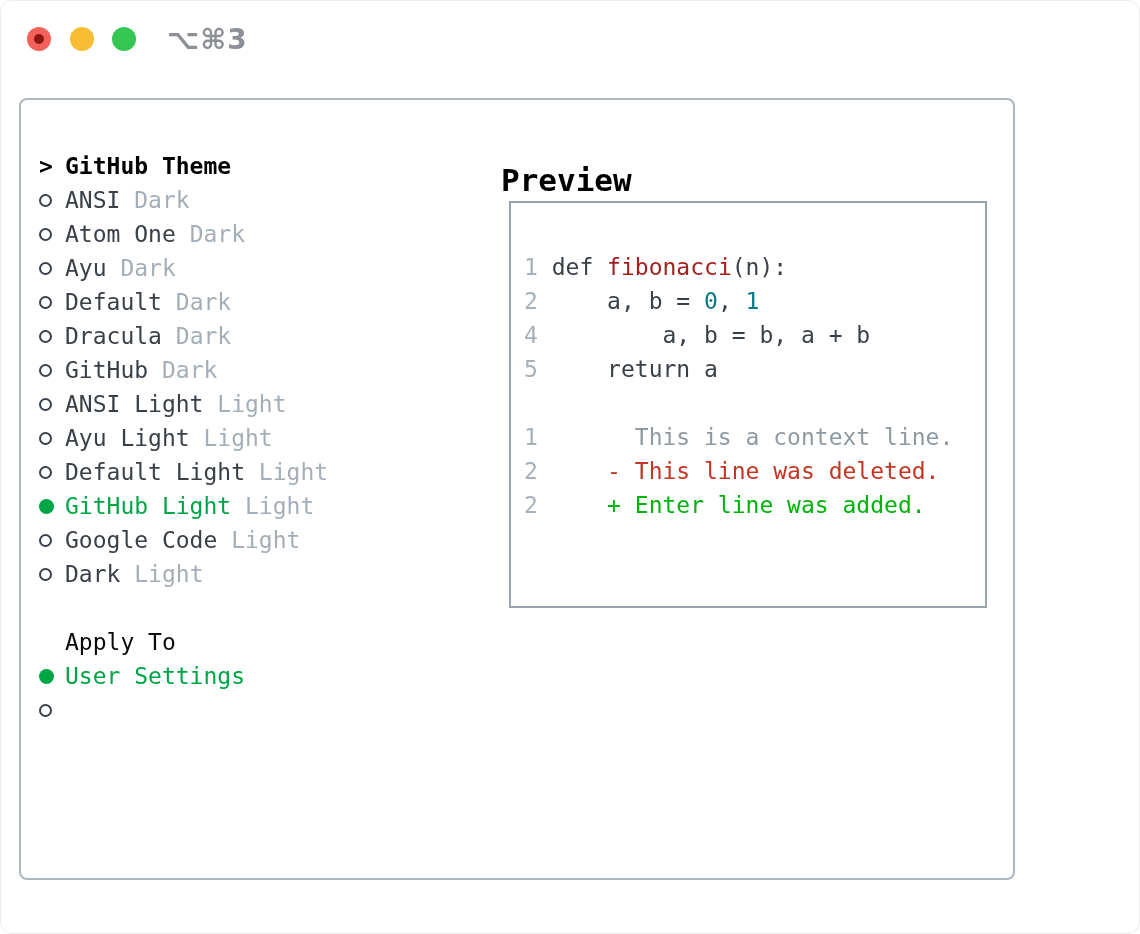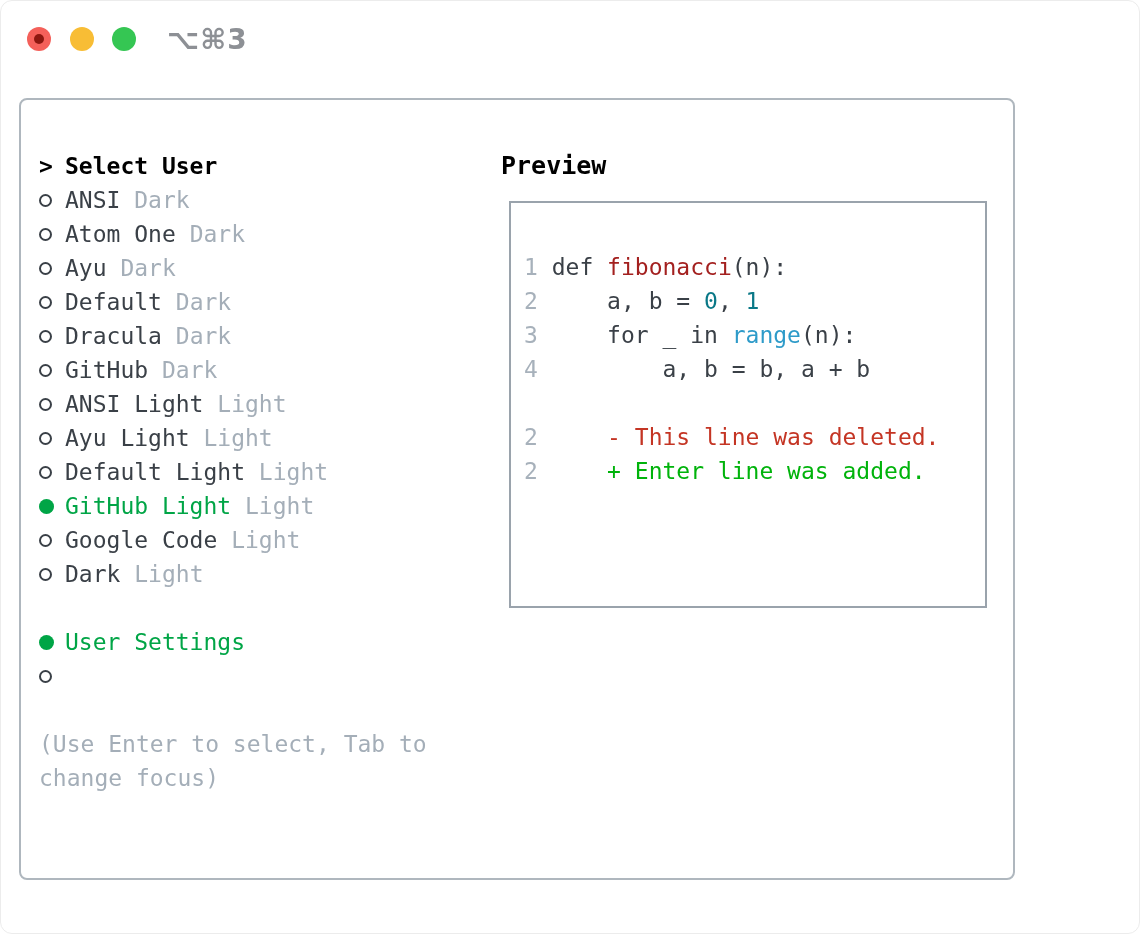--- a/index.html
+++ b/index.html
@@ -32,21 +32,21 @@
   .hdr{color:#000;font-weight:700;}
   .circle{width:13px;height:13px;border-radius:50%;border:2px solid var(--text-dark);box-sizing:border-box;}
   .circle.filled{background:var(--selection-green);border:none;width:15px;height:15px;}
   .name{color:var(--text-dark);}
   .name.sel{color:var(--selection-green);}
   .variant{color:var(--muted-gray);}
   .apply-label{color:#0a0a0a;}
   .spacer{height:34px;}
   .hint{width:445px;color:var(--muted-gray);line-height:34px;white-space:normal;}
   
-  .preview-title{position:absolute;left:480px;top:49px;height:34px;line-height:34px;font-size:25px;font-weight:700;color:#000;}
+  .preview-title{position:absolute;left:480px;top:63px;height:34px;line-height:34px;font-size:31px;font-weight:700;color:#000;}
   .preview-box{
     position:absolute;left:488px;top:101px;width:478px;height:407px;
     border:2px solid var(--preview-border);box-sizing:border-box;
     padding:47px 8px 47px 13px;overflow:hidden;
   }
   .pline{height:34px;line-height:34px;font-size:23px;white-space:pre;}
   .ln{color:var(--line-number-gray);}
   .pl{color:var(--text-dark);}
   .fn{color:var(--function-red);}
   .nm{color:var(--number-teal);}
@@ -66,57 +66,60 @@
       </div>
     <div class="light yellow"></div>
     <div class="light green"></div>
     <div class="win-title">⌥⌘3</div>
   </div>
 
   <div class="panel">
 
     <div class="leftcol">
       <div class="row">
-        <span class="marker-cell prefix">&gt;</span><span class="hdr">Select User</span>
+        <span class="marker-cell prefix">&gt;</span><span class="hdr">GitHub Theme</span>
       </div>
 
       <div id="theme-list">
           <div class="row"><span class="marker-cell"><span class="circle"></span></span><span class="name">ANSI</span><span class="variant"> Dark</span></div>
           <div class="row"><span class="marker-cell"><span class="circle"></span></span><span class="name">Atom One</span><span class="variant"> Dark</span></div>
           <div class="row"><span class="marker-cell"><span class="circle"></span></span><span class="name">Ayu</span><span class="variant"> Dark</span></div>
           <div class="row"><span class="marker-cell"><span class="circle"></span></span><span class="name">Default</span><span class="variant"> Dark</span></div>
           <div class="row"><span class="marker-cell"><span class="circle"></span></span><span class="name">Dracula</span><span class="variant"> Dark</span></div>
           <div class="row"><span class="marker-cell"><span class="circle"></span></span><span class="name">GitHub</span><span class="variant"> Dark</span></div>
           <div class="row"><span class="marker-cell"><span class="circle"></span></span><span class="name">ANSI Light</span><span class="variant"> Light</span></div>
           <div class="row"><span class="marker-cell"><span class="circle"></span></span><span class="name">Ayu Light</span><span class="variant"> Light</span></div>
           <div class="row"><span class="marker-cell"><span class="circle"></span></span><span class="name">Default Light</span><span class="variant"> Light</span></div>
           <div class="row"><span class="marker-cell"><span class="circle filled"></span></span><span class="name sel">GitHub Light</span><span class="variant"> Light</span></div>
           <div class="row"><span class="marker-cell"><span class="circle"></span></span><span class="name">Google Code</span><span class="variant"> Light</span></div>
           <div class="row"><span class="marker-cell"><span class="circle"></span></span><span class="name">Dark</span><span class="variant"> Light</span></div>
         </div>
 
       <div class="spacer"></div>
 
+      <div class="row">
+        <span class="marker-cell"></span><span class="apply-label">Apply To</span>
+      </div>
 
       <div id="apply-options">
           <div class="row"><span class="marker-cell"><span class="circle filled"></span></span><span class="name sel">User Settings</span></div>
           <div class="row"><span class="marker-cell"><span class="circle"></span></span></div>
         </div>
 
       <div class="spacer"></div>
 
-      <div class="hint">(Use Enter to select, Tab to change focus)</div>
     </div>
 
     <div class="preview-title">Preview</div>
 
     <div class="preview-box" id="preview-box">
         <div class="pline"><span class="ln">1</span><span class="pl"> def </span><span class="fn">fibonacci</span><span class="pl">(n):</span></div>
         <div class="pline"><span class="ln">2</span><span class="pl">     a, b = </span><span class="nm">0</span><span class="pl">, </span><span class="nm">1</span></div>
-        <div class="pline"><span class="ln">3</span><span class="pl">     for _ in </span><span class="cl">range</span><span class="pl">(n):</span></div>
         <div class="pline"><span class="ln">4</span><span class="pl">         a, b = b, a + b</span></div>
+        <div class="pline"><span class="ln">5</span><span class="pl">     return a</span></div>
         <div class="pline"><span class="ln"></span></div>
+        <div class="pline"><span class="ln">1</span><span class="ctx">       This is a context line.</span></div>
         <div class="pline"><span class="ln">2</span><span class="del">     - This line was deleted.</span></div>
         <div class="pline"><span class="ln">2</span><span class="add">     + Enter line was added.</span></div>
       </div>
 
   </div>
 </div>
 
 </body></html>

